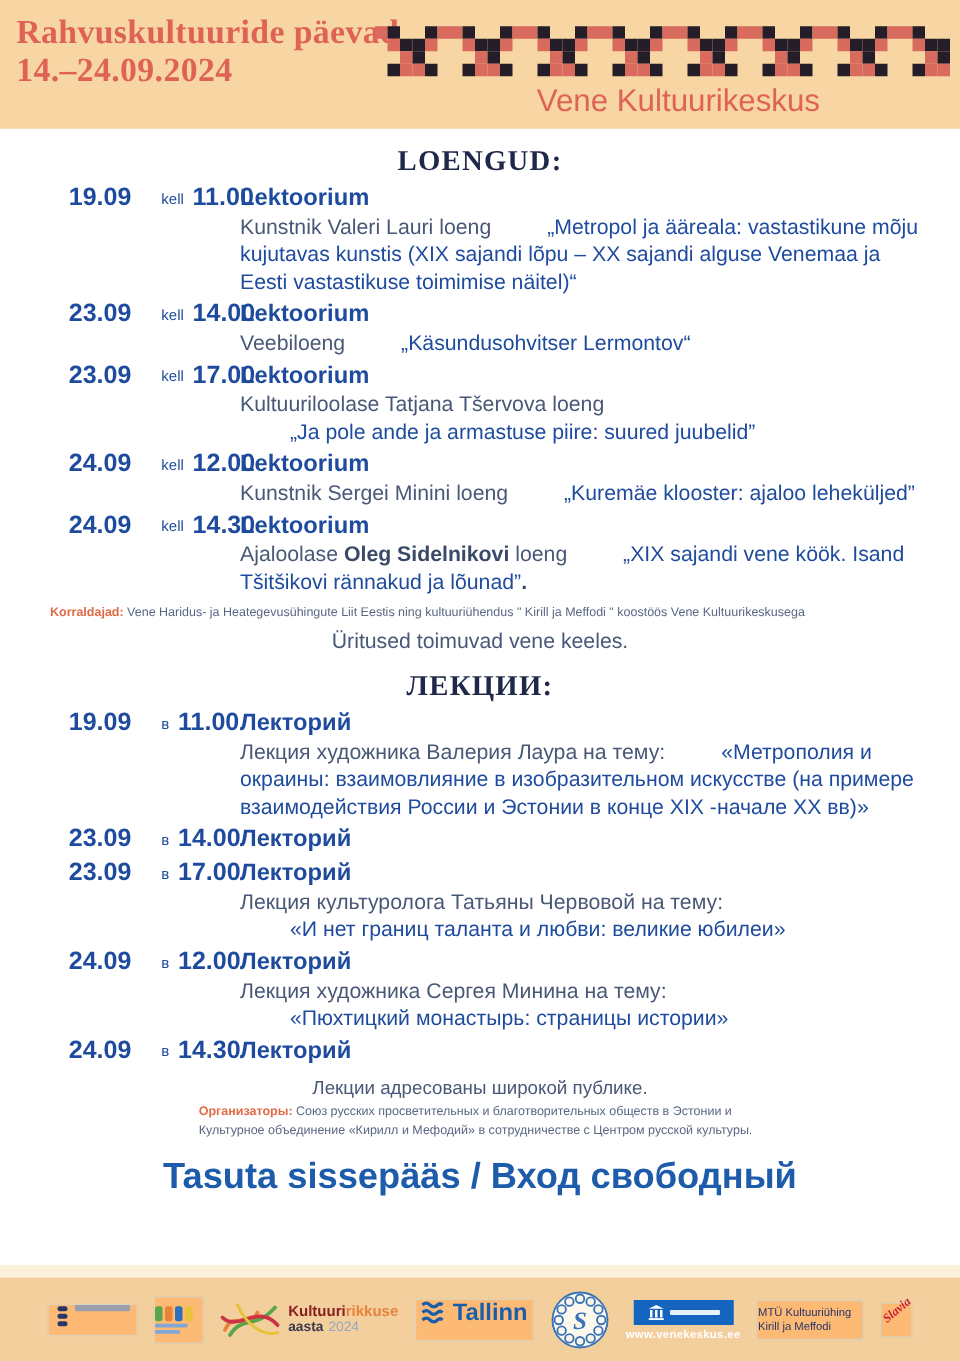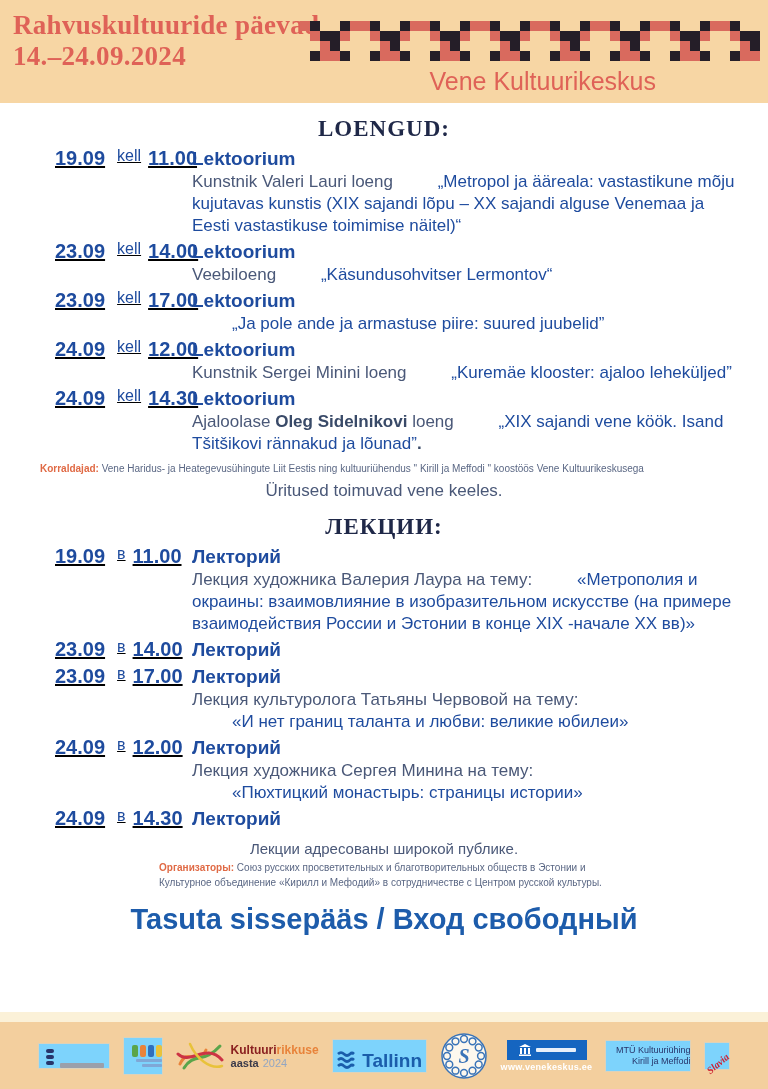--- a/index.html
+++ b/index.html
@@ -29,43 +29,43 @@
   .pattern{position:absolute;left:300px;top:21px;display:grid;
     grid-template-columns:repeat(46,10px);grid-auto-rows:10px;}
   .pattern div{width:10px;height:10px;}
   .header-subtitle{position:absolute;right:112px;top:67px;font-size:25px;color:var(--salmon);}
 
   
   main{position:absolute;top:103px;left:0;width:768px;}
   .sec-title{font-family:"Liberation Serif",serif;font-size:23px;font-weight:700;
     color:var(--navy-title);text-align:center;margin:13px 0 5px;letter-spacing:1px;}
   .entry{position:relative;padding-left:192px;padding-right:24px;margin-bottom:3px;}
-  .entry-left{position:absolute;left:55px;top:0;display:flex;align-items:flex-start;width:137px;text-decoration:underline;}
+  .entry-left{position:absolute;left:55px;top:0;display:flex;align-items:center;width:137px;}
   .entry-date{font-size:20px;font-weight:700;color:var(--blue);}
-  .entry-prep{font-size:16px;color:var(--blue);margin-left:12px;}
+  .entry-prep{font-size:12px;color:var(--blue);margin-left:24px;}
   .entry-time{font-size:20px;font-weight:700;color:var(--blue);margin-left:7px;}
   .entry-venue{font-size:19px;font-weight:700;color:var(--blue);line-height:24px;}
   .desc-line{font-size:17px;line-height:22px;}
   .seg-p{color:var(--plain);}
   .seg-b{color:var(--blue);font-weight:400;margin-left:40px;}
   .seg-d{color:var(--darkbold);font-weight:700;}
 
   .org-line{text-align:left;font-size:10px;line-height:15px;color:var(--smallgray);margin:6px 40px 0;}
   .org-label{color:var(--orange);font-weight:700;}
   .lang-note{text-align:center;font-size:17px;color:var(--plain);margin:5px 0 0;}
   .aud-note{text-align:center;font-size:15px;color:var(--plain);margin:9px 0 3px;}
   .ru-org{max-width:450px;margin:2px auto 0;}
   .free-entry{text-align:center;font-size:29px;font-weight:700;color:var(--freeblue);margin:13px 0 0;}
 
   
   .cream-strip{position:absolute;top:1012px;left:0;width:768px;height:10px;background:var(--cream);}
   .footer{position:absolute;top:1022px;left:0;width:768px;height:67px;background:var(--footer-peach);
     display:flex;align-items:center;justify-content:center;gap:13px;}
-  .logo-card{background:#7dd3fc;border:1px solid #ddd2ba;box-sizing:border-box;
-    display:flex;align-items:flex-end;justify-content:center;}
+  .logo-card{background:#fdba74;border:1px solid #ddd2ba;box-sizing:border-box;
+    display:flex;align-items:flex-start;justify-content:center;}
   .lg-ministry{width:72px;height:26px;gap:4px;}
   .lg-ministry .bar{width:44px;height:5px;background:#9aa0ab;border-radius:1px;}
   .lg-integration{width:40px;height:38px;flex-direction:column;gap:2px;padding:3px 0;}
   .people{display:flex;gap:2px;}
   .person{width:6px;height:12px;border-radius:2px;}
   .tinybar{width:26px;height:3px;background:#7fa7d6;border-radius:1px;}
   .lg-rikkus{display:flex;align-items:center;gap:5px;}
   .rikkus-text{display:flex;flex-direction:column;line-height:12px;}
   .rk1{font-size:12px;font-weight:700;color:#8a2020;}
   .rk2{font-size:12px;font-weight:700;color:#e8833a;margin-top:38px;}
@@ -304,20 +304,21 @@
         <div class="entry-venue">Lektoorium</div>
         <div class="desc-line"><span class="seg-p">Veebiloeng </span><span class="seg-b">„Käsundusohvitser Lermontov“</span></div>
       </div>
       <div class="entry">
         <div class="entry-left">
           <span class="entry-date">23.09</span>
           <span class="entry-prep">kell</span>
           <span class="entry-time">17.00</span>
         </div>
         <div class="entry-venue">Lektoorium</div>
+        <div class="desc-line"><span class="seg-p">Kultuuriloolase Tatjana Tšervova loeng</span></div>
         <div class="desc-line"><span class="seg-b">„Ja pole ande ja armastuse piire: suured juubelid”</span></div>
       </div>
       <div class="entry">
         <div class="entry-left">
           <span class="entry-date">24.09</span>
           <span class="entry-prep">kell</span>
           <span class="entry-time">12.00</span>
         </div>
         <div class="entry-venue">Lektoorium</div>
         <div class="desc-line"><span class="seg-p">Kunstnik Sergei Minini loeng </span><span class="seg-b">„Kuremäe klooster: ajaloo leheküljed”</span></div>

